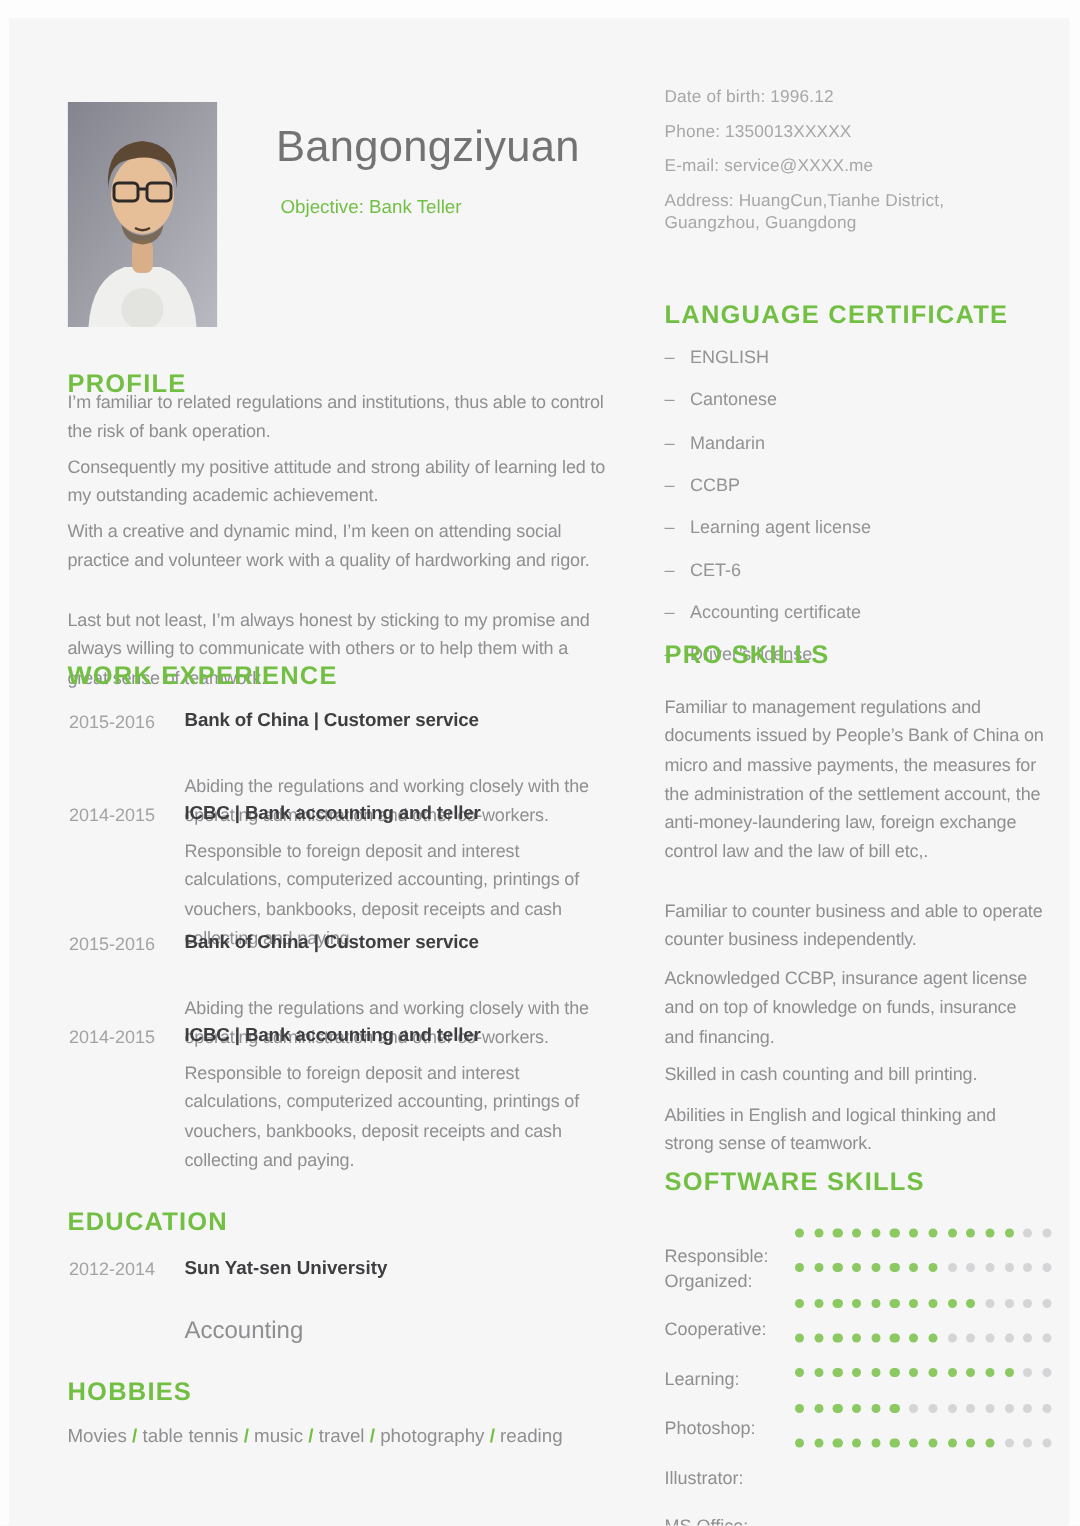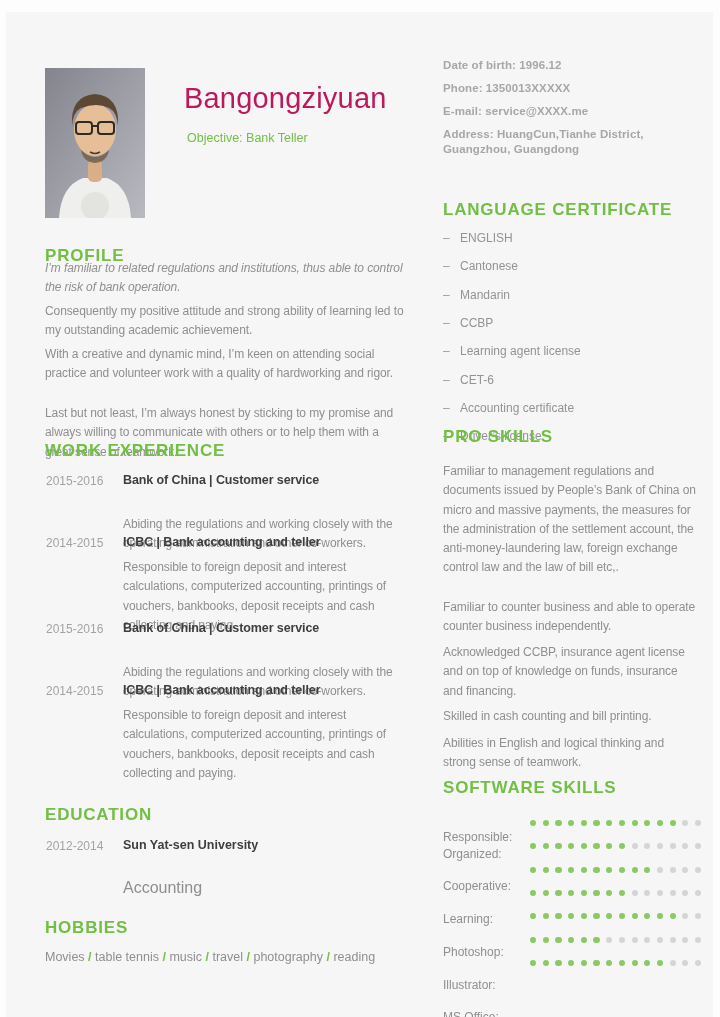--- a/index.html
+++ b/index.html
@@ -9,27 +9,27 @@
           background:var(--pagebg,#f6f6f7); overflow:hidden; }
   .edge { position:absolute; background:#fdfdfd; z-index:0; }
   .edge-top { left:0; top:0; width:720px; height:12px; }
   .edge-left { left:0; top:0; width:6px; height:1017px; }
   .edge-right { right:0; top:0; width:7px; height:1017px; }
 
   .abs { position:absolute; }
 
   
   .photo { left:45px; top:68px; width:100px; height:150px; overflow:hidden; }
-  .name { left:184px; top:82px; font-size:29px; color:#be185d; letter-spacing:0.2px; }
+  .name { left:184px; top:82px; font-size:29px; color:#737373; letter-spacing:0.2px; }
   .objective { left:187px; top:131px; font-size:12.5px; color:var(--accent); }
 
   
   .contact { left:443px; top:58px; width:244px; }
   .contact-line { font-size:11.5px; color:#a7a7a9; line-height:14.5px; margin-bottom:8.5px;
-                  letter-spacing:0.1px;font-weight:bold; }
+                  letter-spacing:0.1px; }
 
   
   .h { font-size:17px; font-weight:bold; color:var(--accent); letter-spacing:0.8px; z-index:3; }
 
   
   .para { font-size:12px; color:#8f8f91; line-height:19.3px; letter-spacing:-0.1px; }
   .lpara { left:45px; width:362px; }
 
   
   .w-period { position:absolute; left:1px; top:0; font-size:12px; color:#a3a3a5; }
@@ -99,21 +99,21 @@
 
   <div class="abs contact" id="contact">
       <div class="contact-line">Date of birth: 1996.12</div>
       <div class="contact-line">Phone: 1350013XXXXX</div>
       <div class="contact-line">E-mail: service@XXXX.me</div>
       <div class="contact-line">Address: HuangCun,Tianhe District, Guangzhou, Guangdong</div>
     </div>
 
   <div class="abs h z2" style="left:45px; top:227px;margin-top:19px;">PROFILE</div>
   <div id="profile-paras">
-      <div class="abs para lpara" style="top: 259px; font-style: italic;">I’m familiar to related regulations and institutions, thus able to control the risk of bank operation.</div>
+      <div class="abs para lpara" style="top: 259px;">I’m familiar to related regulations and institutions, thus able to control the risk of bank operation.</div>
       <div class="abs para lpara" style="top: 302px;">Consequently my positive attitude and strong ability of learning led to my outstanding academic achievement.</div>
       <div class="abs para lpara" style="top: 345px;">With a creative and dynamic mind, I’m keen on attending social practice and volunteer work with a quality of hardworking and rigor.</div>
       <div class="abs para lpara" style="top: 404px;">Last but not least, I’m always honest by sticking to my promise and always willing to communicate with others or to help them with a great sense of teamwork.</div>
     </div>
 
   <div class="abs h z2" style="left:45px; top:441px;text-align:right;">WORK EXPERIENCE</div>
   <div class="abs work-root z1" id="work-blocks">
       <div class="work-piece" style="top: 474px;">
         <div class="w-period">2015-2016</div>
         <div class="w-title">Bank of China | Customer service</div>

